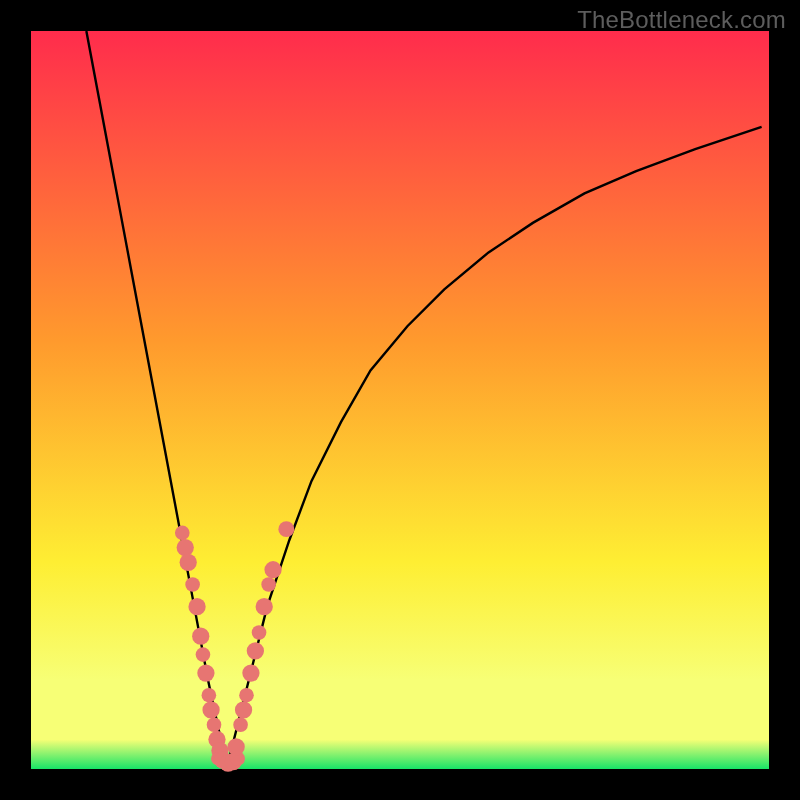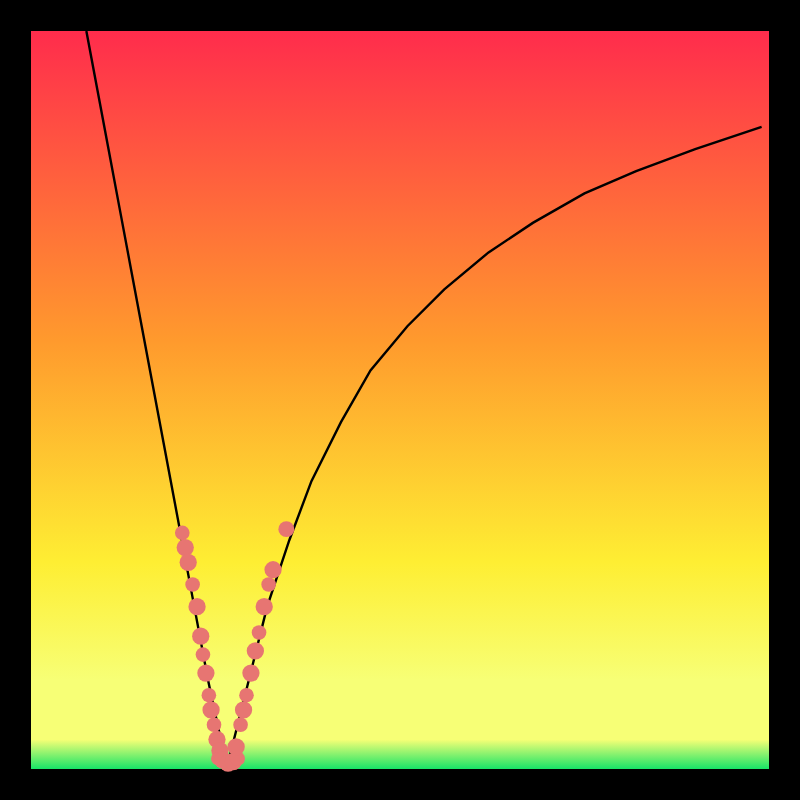--- a/index.html
+++ b/index.html
@@ -78,13 +78,14 @@
         <circle cx="215.50" cy="664.20" r="7.31" fill="#e77572" stroke="#e77572" stroke-width="0"></circle>
         <circle cx="219.92" cy="642.06" r="8.63" fill="#e77572" stroke="#e77572" stroke-width="0"></circle>
         <circle cx="224.35" cy="619.92" r="8.63" fill="#e77572" stroke="#e77572" stroke-width="0"></circle>
         <circle cx="228.04" cy="601.47" r="7.31" fill="#e77572" stroke="#e77572" stroke-width="0"></circle>
         <circle cx="233.21" cy="575.64" r="8.63" fill="#e77572" stroke="#e77572" stroke-width="0"></circle>
         <circle cx="237.64" cy="553.50" r="7.31" fill="#e77572" stroke="#e77572" stroke-width="0"></circle>
         <circle cx="242.06" cy="538.74" r="8.63" fill="#e77572" stroke="#e77572" stroke-width="0"></circle>
         <circle cx="255.35" cy="498.15" r="7.97" fill="#e77572" stroke="#e77572" stroke-width="0"></circle>
       </g>
   </svg>
+  <div class="watermark">TheBottleneck.com</div>
 </div>
 
 </body></html>

